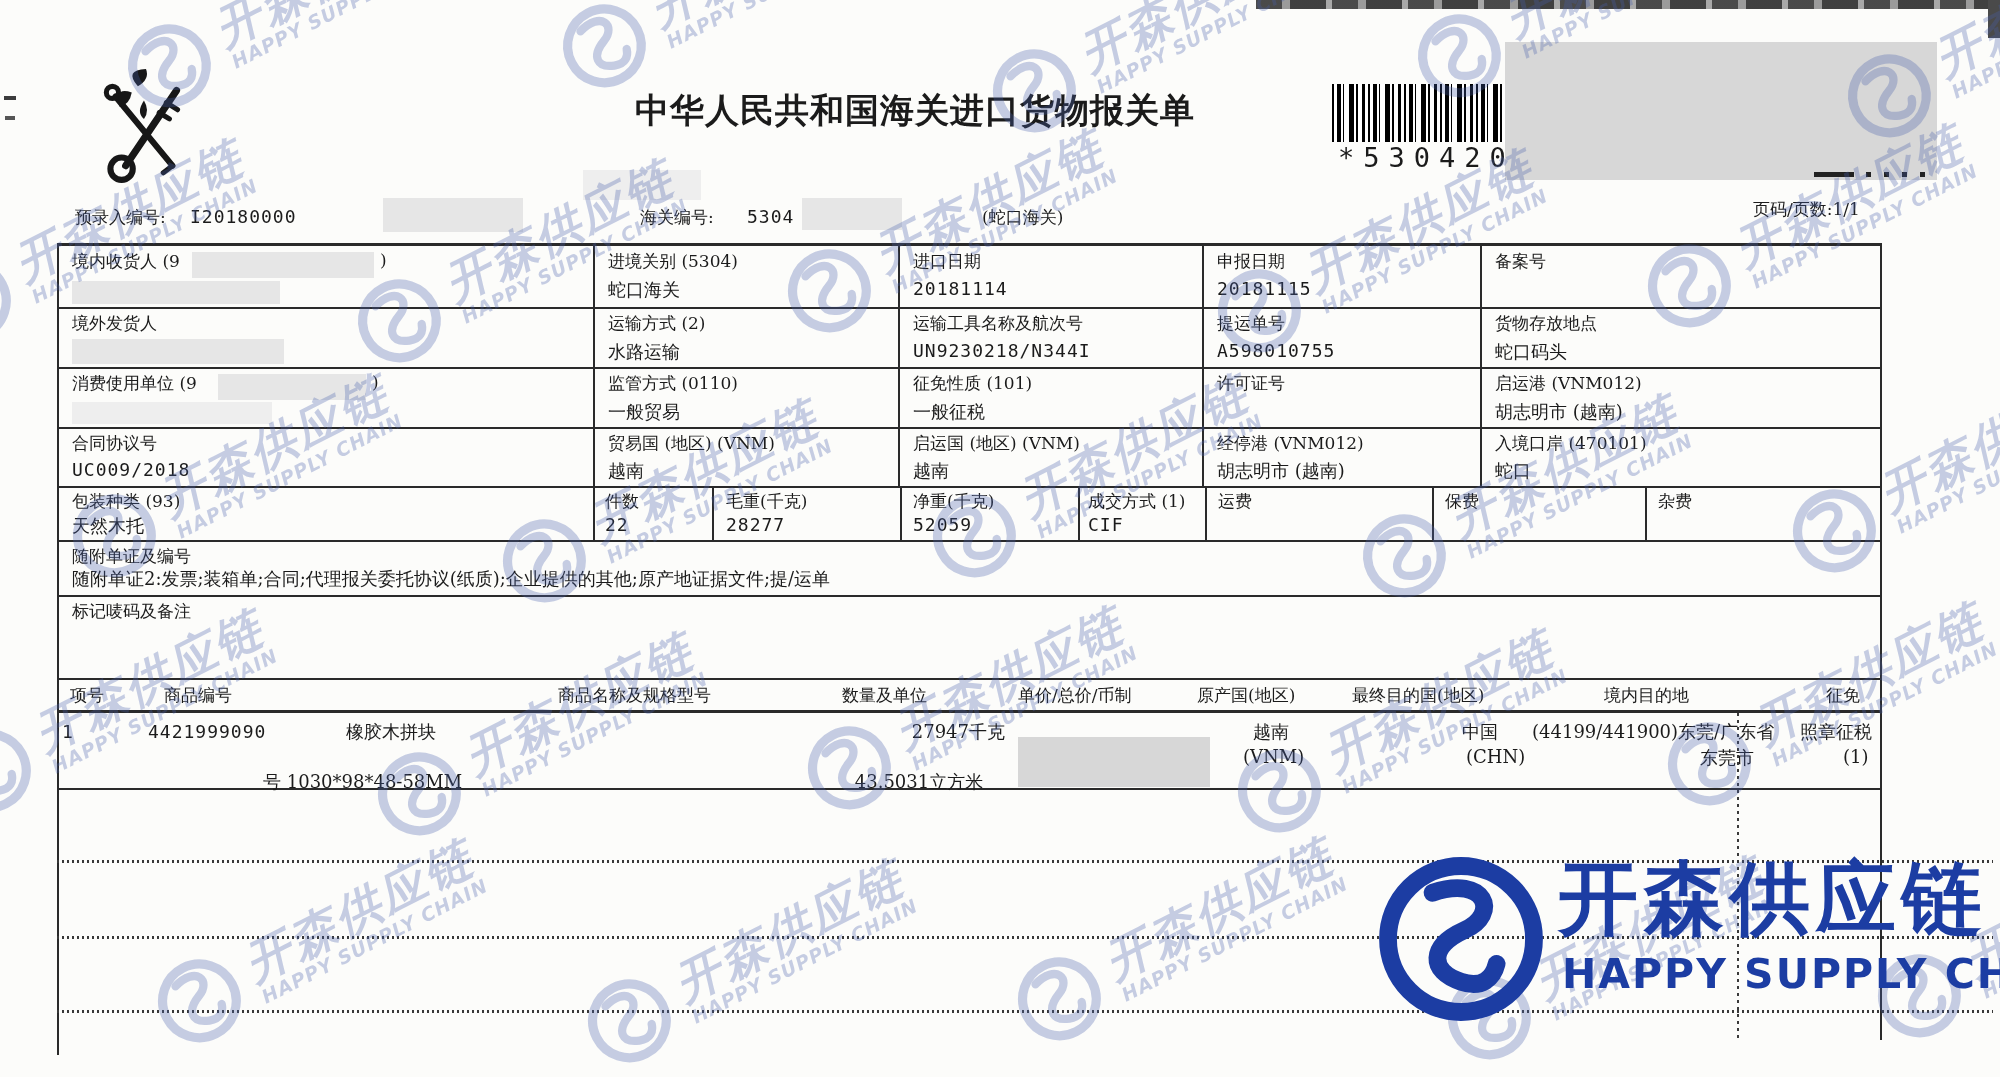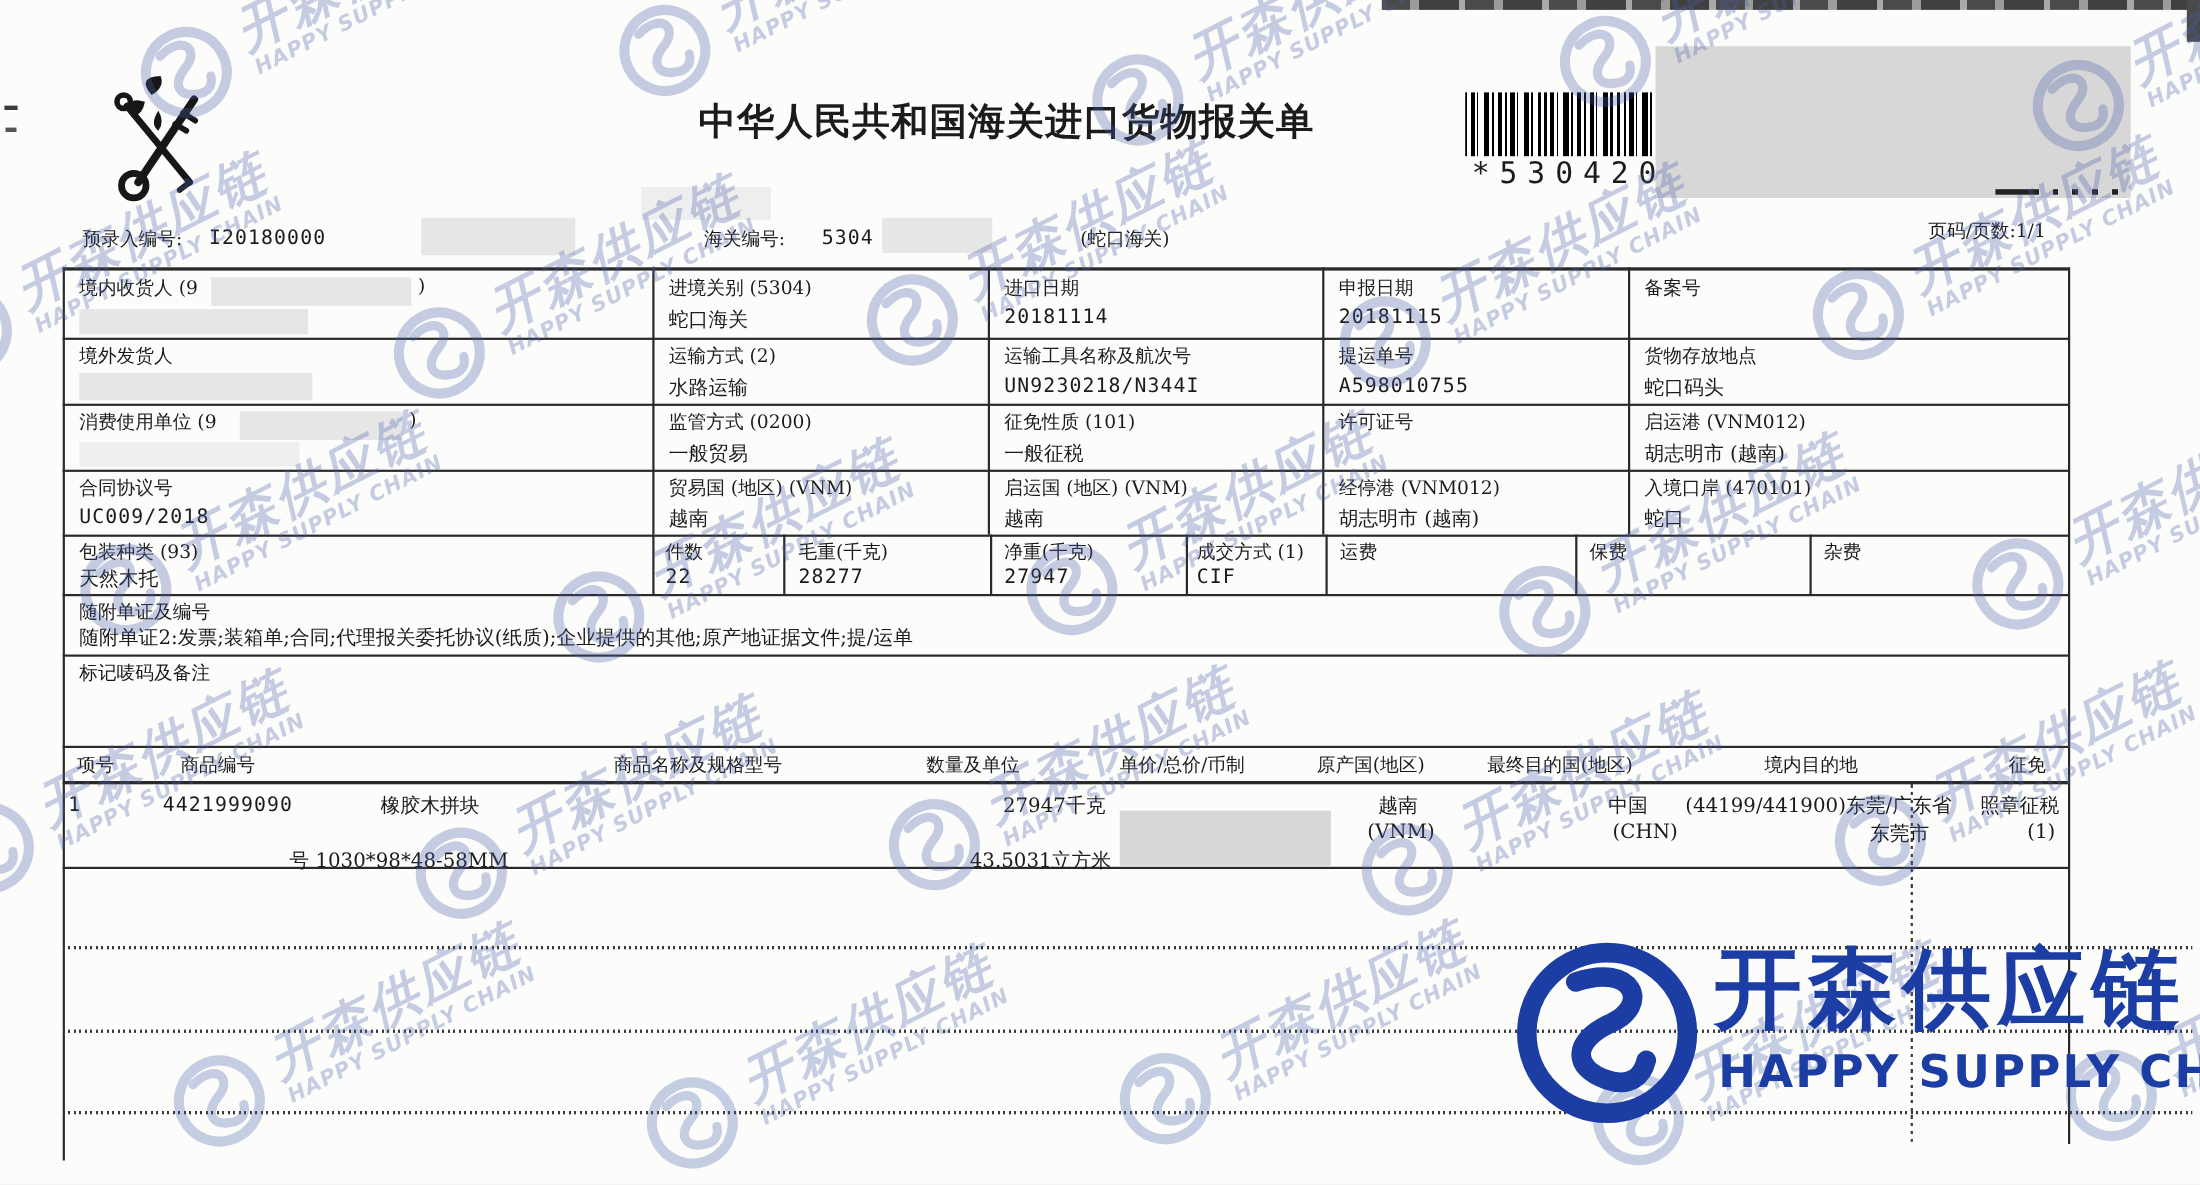--- a/index.html
+++ b/index.html
@@ -131,21 +131,21 @@
     <div class="a vv" style="left:913px;top:340px">UN9230218/N344I</div>
     <div class="a lb" style="left:1217px;top:312px">提运单号</div>
     <div class="a vv" style="left:1217px;top:340px">A598010755</div>
     <div class="a lb" style="left:1495px;top:312px">货物存放地点</div>
     <div class="a vc" style="left:1495px;top:340px">蛇口码头</div>
 
     <div class="a lb" style="left:72px;top:372px">消费使用单位 (9</div>
     <div class="a redact light" style="left:218px;top:374px;width:148px;height:26px"></div>
     <div class="a lb" style="left:372px;top:372px">)</div>
     <div class="a redact lighter" style="left:72px;top:402px;width:200px;height:22px"></div>
-    <div class="a lb" style="left:608px;top:372px">监管方式 (0200)</div>
+    <div class="a lb" style="left:608px;top:372px">监管方式 (0110)</div>
     <div class="a vc" style="left:608px;top:400px">一般贸易</div>
     <div class="a lb" style="left:913px;top:372px">征免性质 (101)</div>
     <div class="a vc" style="left:913px;top:400px">一般征税</div>
     <div class="a lb" style="left:1217px;top:372px">许可证号</div>
     <div class="a lb" style="left:1495px;top:372px">启运港 (VNM012)</div>
     <div class="a vc" style="left:1495px;top:400px">胡志明市 (越南)</div>
 
     <div class="a lb" style="left:72px;top:432px">合同协议号</div>
     <div class="a vv" style="left:72px;top:459px">UC009/2018</div>
     <div class="a lb" style="left:608px;top:432px">贸易国 (地区) (VNM)</div>
@@ -157,21 +157,21 @@
     <div class="a lb" style="left:1495px;top:432px">入境口岸 (470101)</div>
     <div class="a vc" style="left:1495px;top:459px">蛇口</div>
 
     <div class="a lb" style="left:72px;top:490px">包装种类 (93)</div>
     <div class="a vc" style="left:72px;top:514px">天然木托</div>
     <div class="a lb" style="left:605px;top:490px">件数</div>
     <div class="a vv" style="left:605px;top:514px">22</div>
     <div class="a lb" style="left:726px;top:490px">毛重(千克)</div>
     <div class="a vv" style="left:726px;top:514px">28277</div>
     <div class="a lb" style="left:913px;top:490px">净重(千克)</div>
-    <div class="a vv" style="left:913px;top:514px">27947</div>
+    <div class="a vv" style="left:913px;top:514px">52059</div>
     <div class="a lb" style="left:1088px;top:490px">成交方式 (1)</div>
     <div class="a vv" style="left:1088px;top:514px">CIF</div>
     <div class="a lb" style="left:1218px;top:490px">运费</div>
     <div class="a lb" style="left:1445px;top:490px">保费</div>
     <div class="a lb" style="left:1658px;top:490px">杂费</div>
 
     <div class="a lb" style="left:72px;top:545px">随附单证及编号</div>
     <div class="a lb big" style="left:72px;top:567px">随附单证2:发票;装箱单;合同;代理报关委托协议(纸质);企业提供的其他;原产地证据文件;提/运单</div>
 
     <div class="a lb" style="left:72px;top:600px">标记唛码及备注</div>
@@ -184,21 +184,21 @@
     <div class="a lb" style="left:1197px;top:684px">原产国(地区)</div>
     <div class="a lb" style="left:1352px;top:684px">最终目的国(地区)</div>
     <div class="a lb" style="left:1604px;top:684px">境内目的地</div>
     <div class="a lb" style="left:1826px;top:684px">征免</div>
 
     <div class="a vv" style="left:62px;top:721px">1</div>
     <div class="a vv" style="left:148px;top:721px">4421999090</div>
     <div class="a vc" style="left:346px;top:720px">橡胶木拼块</div>
     <div class="a vc" style="left:263px;top:770px">号 1030*98*48-58MM</div>
     <div class="a vc" style="left:850px;top:720px;width:155px;text-align:right">27947千克</div>
-    <div class="a vc" style="left:828px;top:770px;width:182px;text-align:right">43.5031立方米</div>
+    <div class="a vc" style="left:828px;top:770px;width:182px;text-align:center">43.5031立方米</div>
     <div class="a redact" style="left:1018px;top:737px;width:192px;height:50px"></div>
     <div class="a vc" style="left:1253px;top:720px">越南</div>
     <div class="a vc" style="left:1243px;top:746px">(VNM)</div>
     <div class="a vc" style="left:1462px;top:720px">中国</div>
     <div class="a vc" style="left:1466px;top:746px">(CHN)</div>
     <div class="a vc" style="left:1532px;top:720px">(44199/441900)东莞/广东省</div>
     <div class="a vc" style="left:1700px;top:746px">东莞市</div>
     <div class="a vc" style="left:1800px;top:720px">照章征税</div>
     <div class="a vc" style="left:1843px;top:746px">(1)</div>
   </div>

